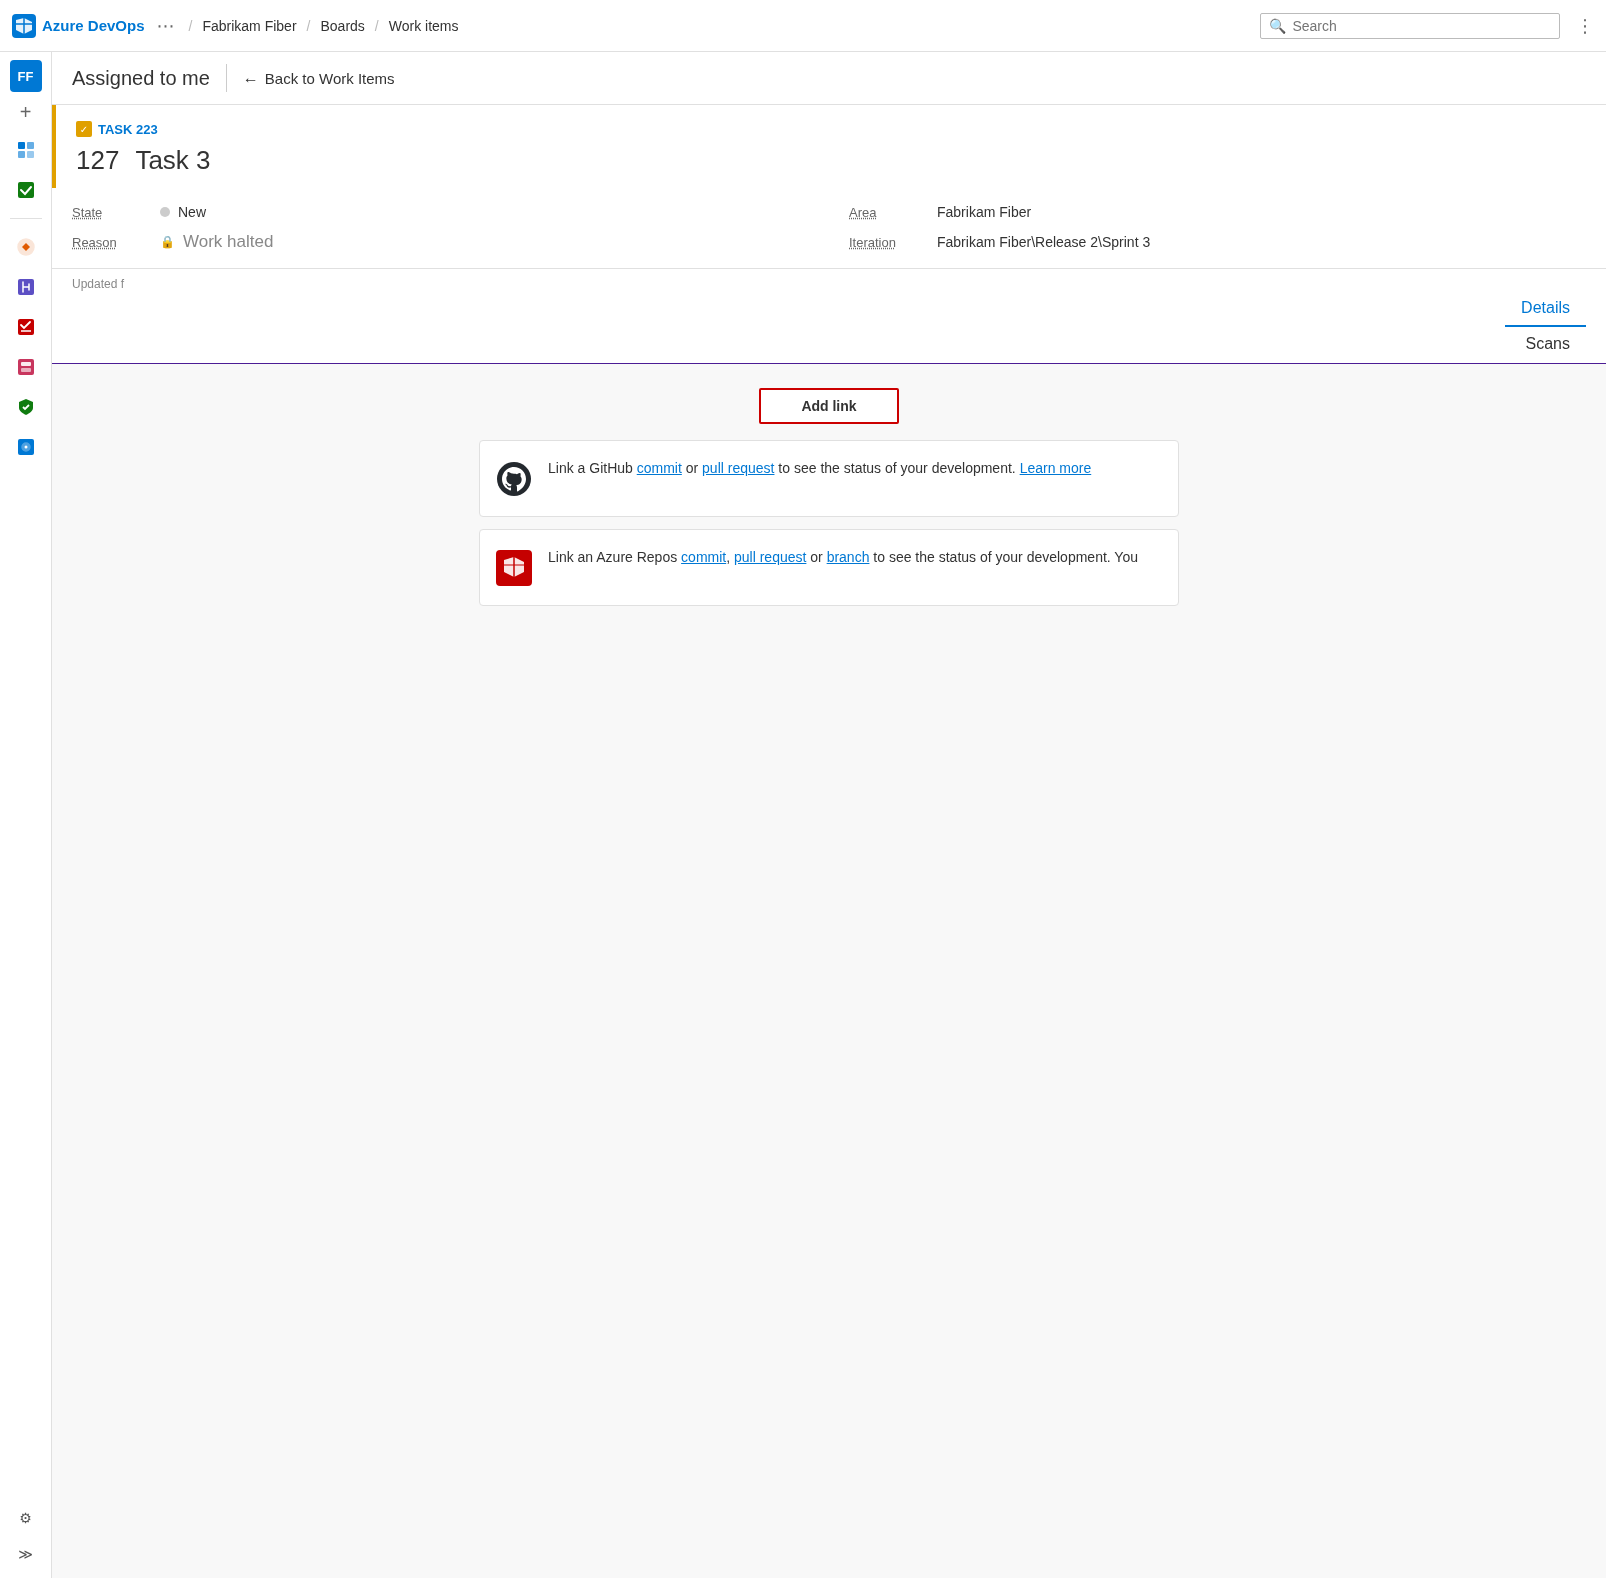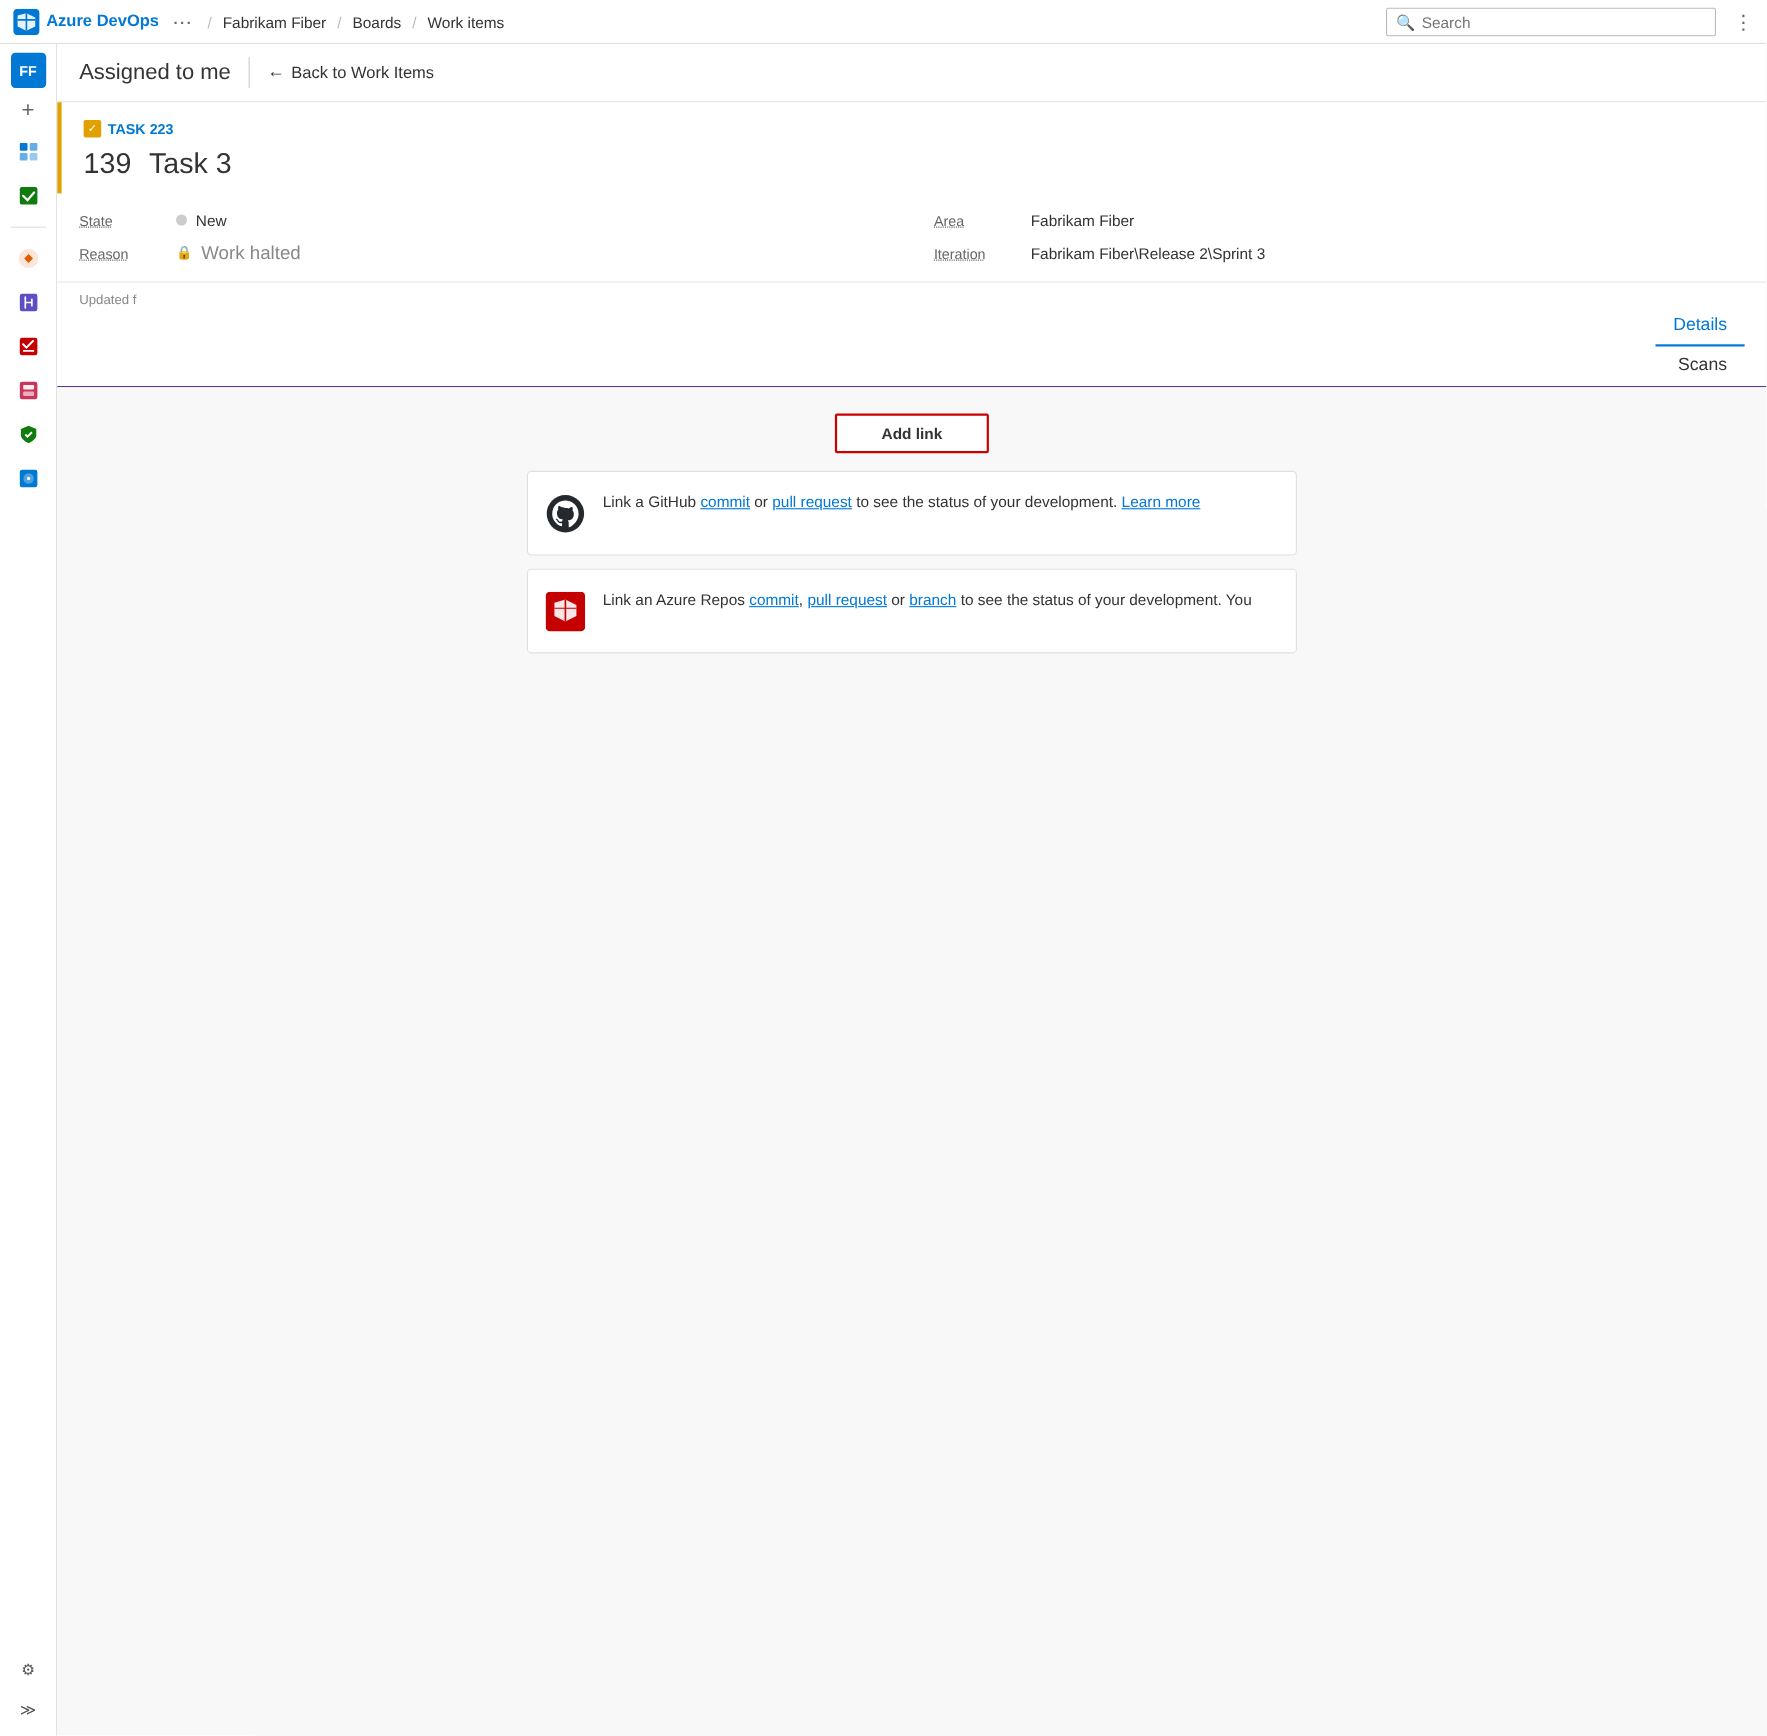--- a/index.html
+++ b/index.html
@@ -1,20 +1,20 @@
 <!DOCTYPE html>
 <html><head>
   <meta charset="utf-8">
   <style>
     * { box-sizing: border-box; margin: 0; padding: 0; }
     body { font-family: 'Segoe UI', sans-serif; font-size: 14px; background: #fff; display: flex; flex-direction: column; height: 100vh; overflow: hidden; }
 
     
     .top-nav {
-      display: flex; align-items: center; height: 40px;
+      display: flex; align-items: center; height: 52px;
       background: #fff; border-bottom: 1px solid #e0e0e0;
       padding: 0 12px; gap: 8px; flex-shrink: 0;
     }
     .top-nav-logo { display: flex; align-items: center; gap: 6px; color: #0078d4; font-weight: 700; font-size: 15px; }
     .top-nav-logo svg { width: 24px; height: 24px; }
     .top-nav-dots { color: #666; font-size: 18px; cursor: pointer; padding: 0 4px; }
     .top-nav-sep { color: #bbb; margin: 0 2px; }
     .top-nav-link { color: #333; text-decoration: none; font-size: 14px; cursor: pointer; }
     .top-nav-search {
       margin-left: auto; display: flex; align-items: center;
@@ -275,21 +275,21 @@
     </div>
 
     <div class="work-item-header">
       <div class="task-label">
         <div class="task-icon">
           <span class="task-icon-inner">✓</span>
         </div>
         <span class="task-id-text">TASK 223</span>
       </div>
       <div class="task-title-row">
-        <span class="task-number">139</span>
+        <span class="task-number">127</span>
         <span class="task-name">Task 3</span>
       </div>
 
     </div>
 
     <div class="fields-section">
       <div class="fields-grid">
         <div class="field-row">
           <span class="field-label">State</span>
           <span class="field-dot"></span>

